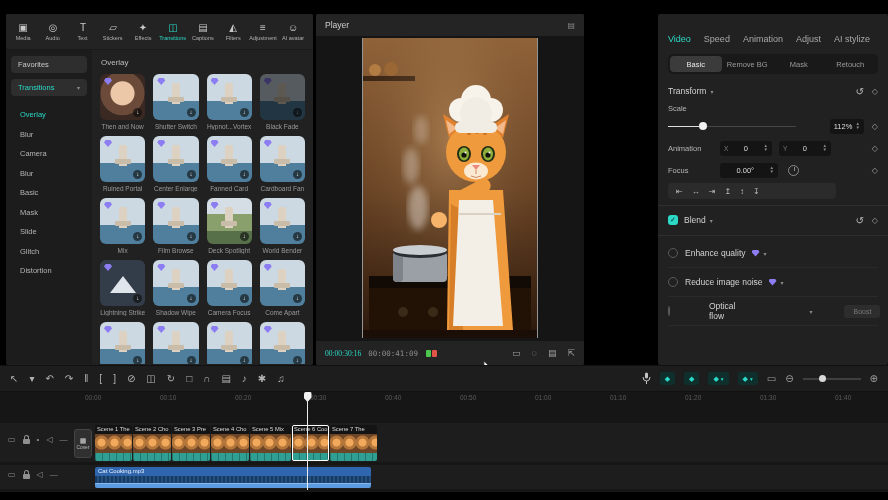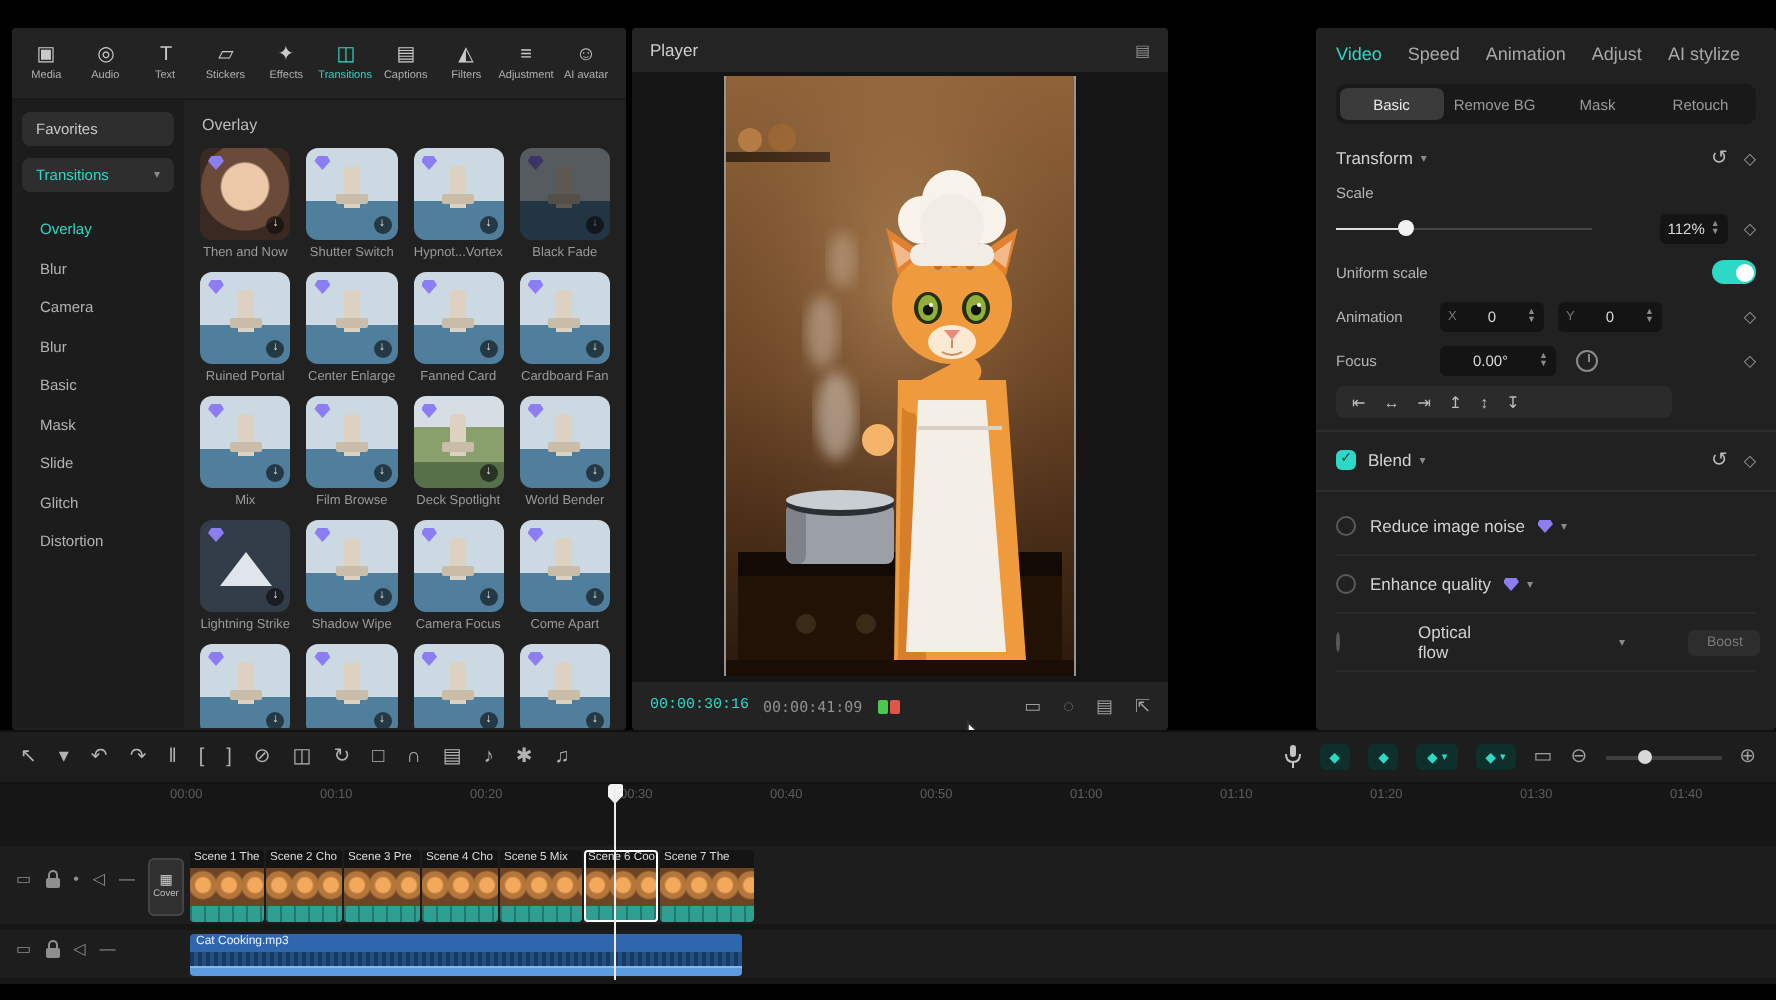--- a/index.html
+++ b/index.html
@@ -41,31 +41,31 @@
   .tile-label{margin-top:3px;font-size:6.5px;color:#9a9a9a;text-align:center;white-space:nowrap;overflow:hidden;text-overflow:ellipsis;}
 
   
   #player-panel{left:316px;top:14px;width:268px;height:351px;background:#1f1f1f;}
   .p-header{height:22px;display:flex;align-items:center;justify-content:space-between;padding:0 9px;background:#242424;}
   .p-title{font-size:8.5px;color:#cfcfcf;}
   .p-hicon{font-size:8px;color:#8a8a8a;}
   .p-canvas{position:relative;height:305px;background:#151515;}
   .v-frame{position:absolute;left:50%;top:2px;transform:translateX(-50%);width:176px;height:300px;border-left:1px solid rgba(255,255,255,.55);border-right:1px solid rgba(255,255,255,.55);}
   .p-footer{height:24px;display:flex;align-items:center;padding:0 9px;background:#232323;}
-  .tc{font-family:Liberation Mono, monospace;font-size:7.5px;color:#2bd9c6;}
+  .tc{font-family:Liberation Serif, serif;font-size:7.5px;color:#2bd9c6;}
   .tc-dur{font-family:"DejaVu Sans Mono",monospace;font-size:7.5px;color:#8f8f8f;margin-left:7px;}
   .tc-chip{display:flex;gap:1px;margin-left:8px;}
   .tc-chip i{width:5px;height:7px;border-radius:1px;}
   .p-ficons{margin-left:auto;display:flex;gap:11px;font-size:9px;color:#9f9f9f;}
   .p-ficons span{cursor:pointer;}
   #cursor{position:absolute;left:166px;top:324px;z-index:40;}
 
   
   #inspector-panel{left:658px;top:14px;width:230px;height:351px;background:#212121;padding:0 10px;}
-  .tabs{display:flex;gap:13px;height:26px;align-items:center;}
+  .tabs{display:flex;gap:13px;height:26px;align-items:center;margin-top:12px;}
   .tab{font-size:9px;color:#a8a8a8;cursor:pointer;white-space:nowrap;}
   .tab[data-active="true"]{color:#2bd9c6;}
   .subtabs{display:flex;height:20px;background:#191919;border-radius:5px;padding:2px;margin-top:2px;}
   .subtab{flex:1;display:flex;align-items:center;justify-content:center;font-size:7.5px;color:#9a9a9a;border-radius:4px;cursor:pointer;white-space:nowrap;}
   .subtab[data-active="true"]{background:#3b3b3b;color:#e9e9e9;}
   .irow{display:flex;align-items:center;min-height:22px;}
   .ilabel{font-size:8.5px;color:#d2d2d2;}
   .small-label{font-size:7.5px;color:#b5b5b5;}
   .chev2{font-size:6px;color:#8a8a8a;margin-left:4px;}
   .spacer{flex:1;}
@@ -547,25 +547,20 @@
       <div class="stepper">
         <span class="val">112%</span>
         <span class="arrows">
             <i>▲</i>
             <i>▼</i>
           </span>
       </div>
       <span class="kf">◇</span>
     </div>
     <div class="irow">
-      <span class="small-label">Uniform scale</span>
-      <span class="spacer"></span>
-      <span class="toggle"></span>
-    </div>
-    <div class="irow">
       <span class="small-label" style="width:52px;">Animation</span>
       <div class="stepper" style="width:52px;">
         <span class="axis">X</span>
         <span class="val" style="flex:1;text-align:center;">0</span>
         <span class="arrows">
             <i>▲</i>
             <i>▼</i>
           </span>
       </div>
       <div class="stepper" style="width:52px;margin-left:7px;">
@@ -609,31 +604,31 @@
       <span class="ilabel">Blend</span>
       <span class="chev2">▾</span>
       <span class="spacer"></span>
       <span class="reset">↺</span>
       <span class="kf">◇</span>
     </div>
     <div class="divider"></div>
     <div>
 
 
+        <div class="irow" style="min-height:29px;border-bottom:1px solid #2a2a2a;" data-index="1">
+          <span class="circlebox"></span>
+          <span class="ilabel">Enhance quality</span>
+          <span class="gem"></span>
+          <span class="chev2">▾</span>
+
+        </div>
+
         <div class="irow" style="min-height:29px;border-bottom:1px solid #2a2a2a;" data-index="2">
           <span class="circlebox"></span>
           <span class="ilabel">Reduce image noise</span>
-          <span class="gem"></span>
-          <span class="chev2">▾</span>
-
-        </div>
-
-        <div class="irow" style="min-height:29px;border-bottom:1px solid #2a2a2a;" data-index="1">
-          <span class="circlebox"></span>
-          <span class="ilabel">Enhance quality</span>
           <span class="gem"></span>
           <span class="chev2">▾</span>
 
         </div>
 
         <div class="irow" style="min-height:29px;border-bottom:1px solid #2a2a2a;gap:32px;" data-index="3">
           <span class="circlebox"></span>
           <span class="ilabel">Optical flow</span>
           <span class="gem"></span>
           <span class="chev2">▾</span>

